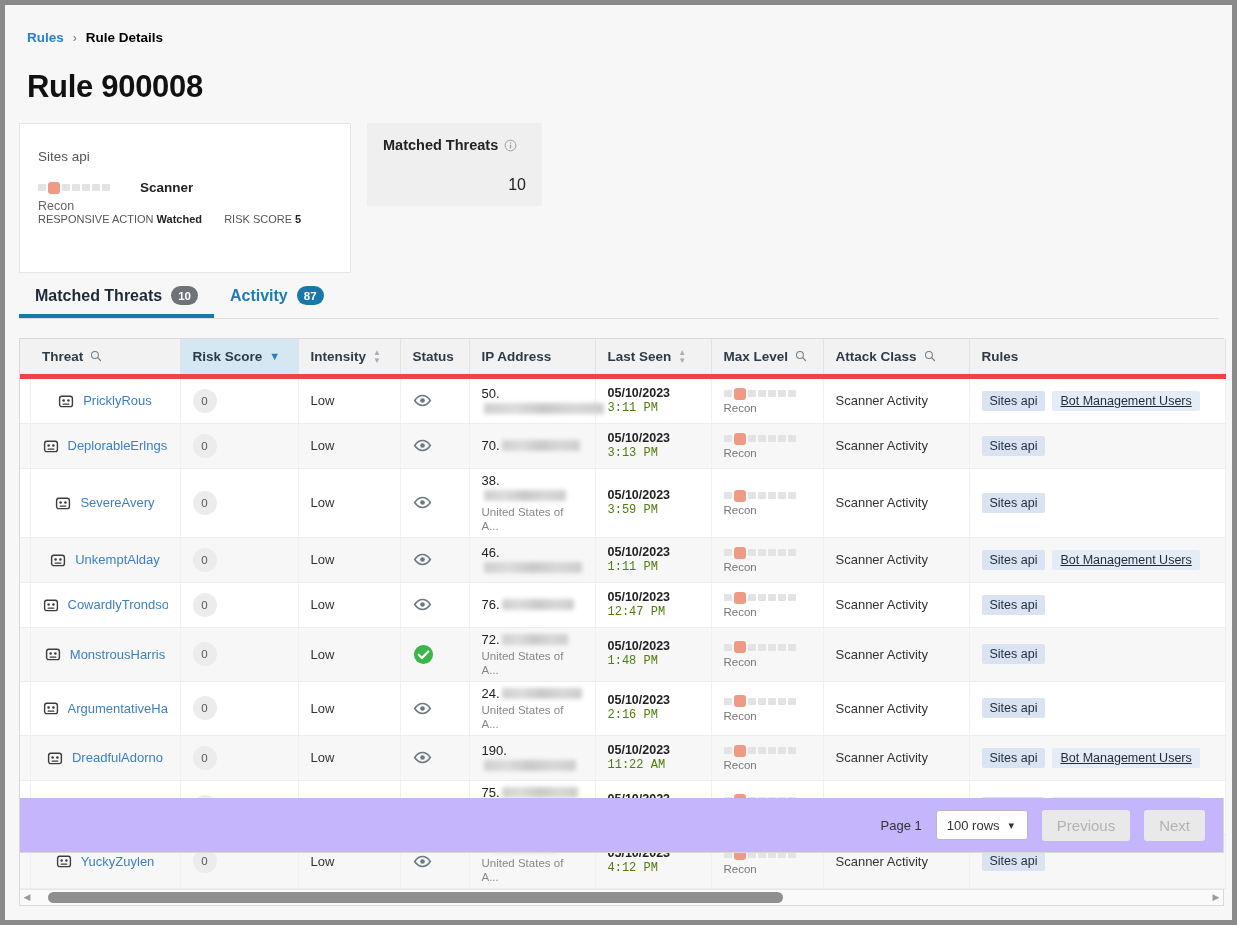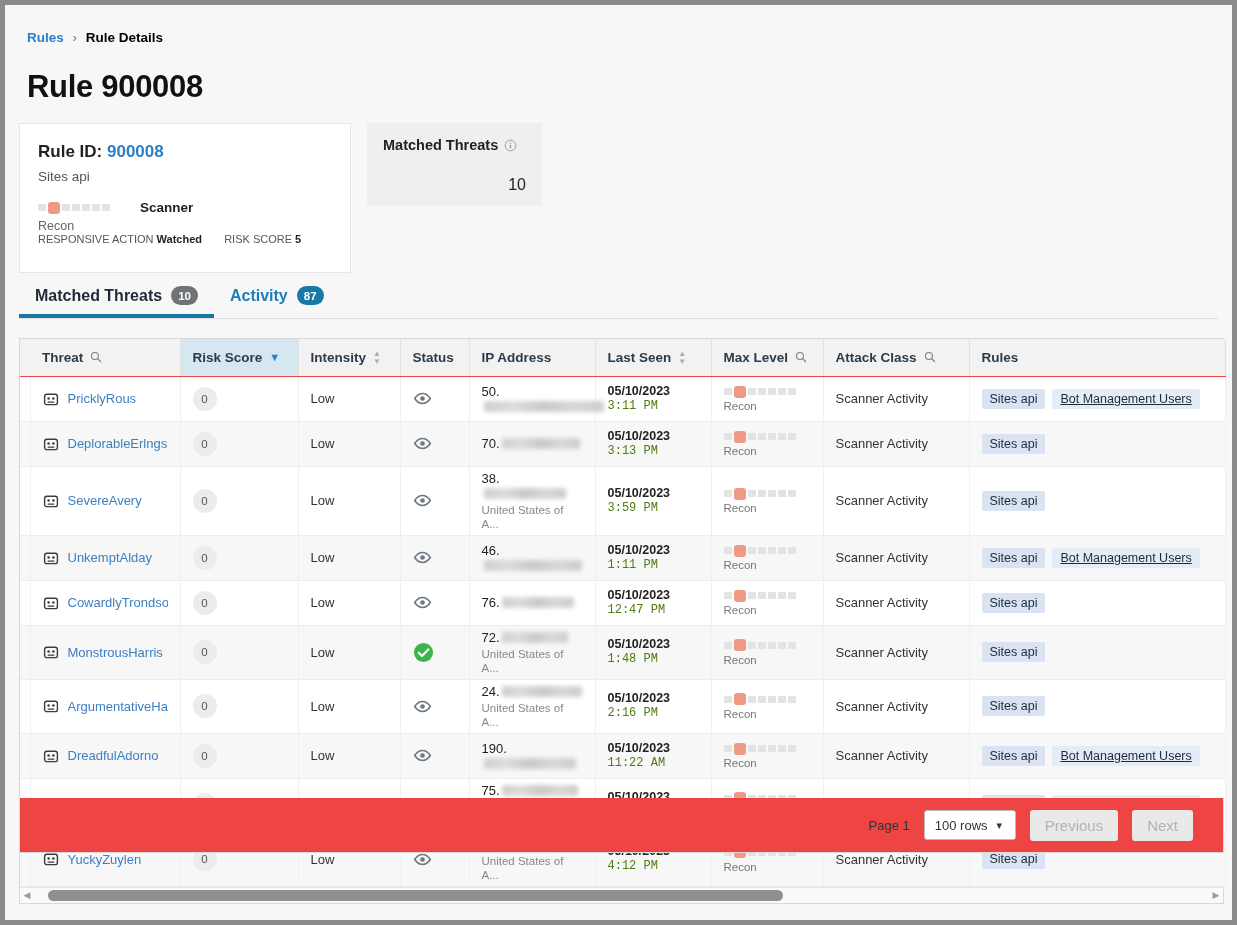--- a/index.html
+++ b/index.html
@@ -110,21 +110,21 @@
   .pill.grey { background:#6f7378; }
   .pill.blue { background:#1878a8; }
 
   
   .table-wrap {
     position:absolute; left:14px; top:333px; width:1205px;
     background:#fff; border:1px solid #d9d9d9;
   }
   table.grid { border-collapse:collapse; width:100%; table-layout:fixed; }
   table.grid th {
-    background:#f2f2f2; border-bottom:1px solid #ef4444;
+    background:#f2f2f2; border-bottom:5px solid #ef4444;
     border-right:1px solid #e2e2e2;
     height:37px; padding:0 12px; text-align:left;
     font-size:13.5px; font-weight:bold; color:#2b3b4a;
     white-space:nowrap;
   }
   table.grid th.sorted { background:#d5e7f0; }
   .th-inner { display:flex; align-items:center; gap:7px; }
   .srch-icon { width:12px; height:12px; display:block; opacity:.75; }
   .sort-dn { color:#2a7fc9; font-size:11px; line-height:1; }
   .sort-both { display:flex; flex-direction:column; gap:1px; color:#aab; font-size:8px; line-height:7px; }
@@ -136,21 +136,21 @@
   }
   tr.row.odd td { background:#fff; }
   tr.row.even td { background:#f7f7f7; }
 
   td.accent {
     width:10px; padding:0; border-right:none;
     background-clip:padding-box;
   }
   .accent-bar { width:7px; height:36px; background:#8e2bb5; border-radius:1px; }
 
-  .threat-cell { display:flex; align-items:center; gap:9px; }
+  .threat-cell { display:flex; align-items:center; gap:9px;justify-content:center; }
   .bot-icon { width:16px; height:16px; display:block; flex:none; }
   .threat-name {
     color:#3d7fc1; cursor:pointer; white-space:nowrap;
     overflow:hidden; text-overflow:clip; display:block;
   }
 
   .score-chip {
     display:inline-flex; align-items:center; justify-content:center;
     width:24px; height:24px; border-radius:12px;
     background:#ececec; color:#555; font-size:11.5px;
@@ -188,23 +188,23 @@
   .hs-arrow { width:14px; text-align:center; color:#9a9a9a; font-size:9px; cursor:pointer; }
   .hs-track { flex:1; height:13px; position:relative; }
   .hs-thumb {
     position:absolute; left:14px; top:1px; width:735px; height:11px;
     background:#8f8f8f; border-radius:6px; cursor:pointer;
   }
 
   
   .pager {
     position:absolute; left:14px; top:793px; width:1205px; height:55px;
-    background:#ef4444; border:1px solid #d9d9d9; border-top:none;
+    background:#c4b5fd; border:1px solid #d9d9d9; border-top:none;
     display:flex; align-items:center; justify-content:flex-end;
-    gap:14px; padding-right:30px;
+    gap:14px; padding-right:18px;
   }
   .page-label { font-size:13px; color:#333; }
   .rows-select {
     height:30px; min-width:92px; padding:0 10px;
     background:#fff; border:1px solid #bbb; border-radius:3px;
     display:flex; align-items:center; gap:9px;
     font-size:13px; color:#333; cursor:pointer;
   }
   .chev { font-size:11px; color:#333; }
   .pg-btn {
@@ -225,24 +225,20 @@
       <span class="crumb-current">Rule Details</span>
     </div>
 
   </div>
 
   <div class="page-title">Rule 900008</div>
 
   <div class="cards">
 
     <div class="rule-card">
-      <div class="rule-id-line">
-        <span>Rule ID:</span>
-        <span class="rule-id-val">900008</span>
-      </div>
       <div class="rule-sub">Sites api</div>
 
       <div class="level-row">
         <div class="level-bar" id="card-level-bar">
             <span class="seg"></span>
             <span class="seg on"></span>
             <span class="seg"></span>
             <span class="seg"></span>
             <span class="seg"></span>
             <span class="seg"></span>

